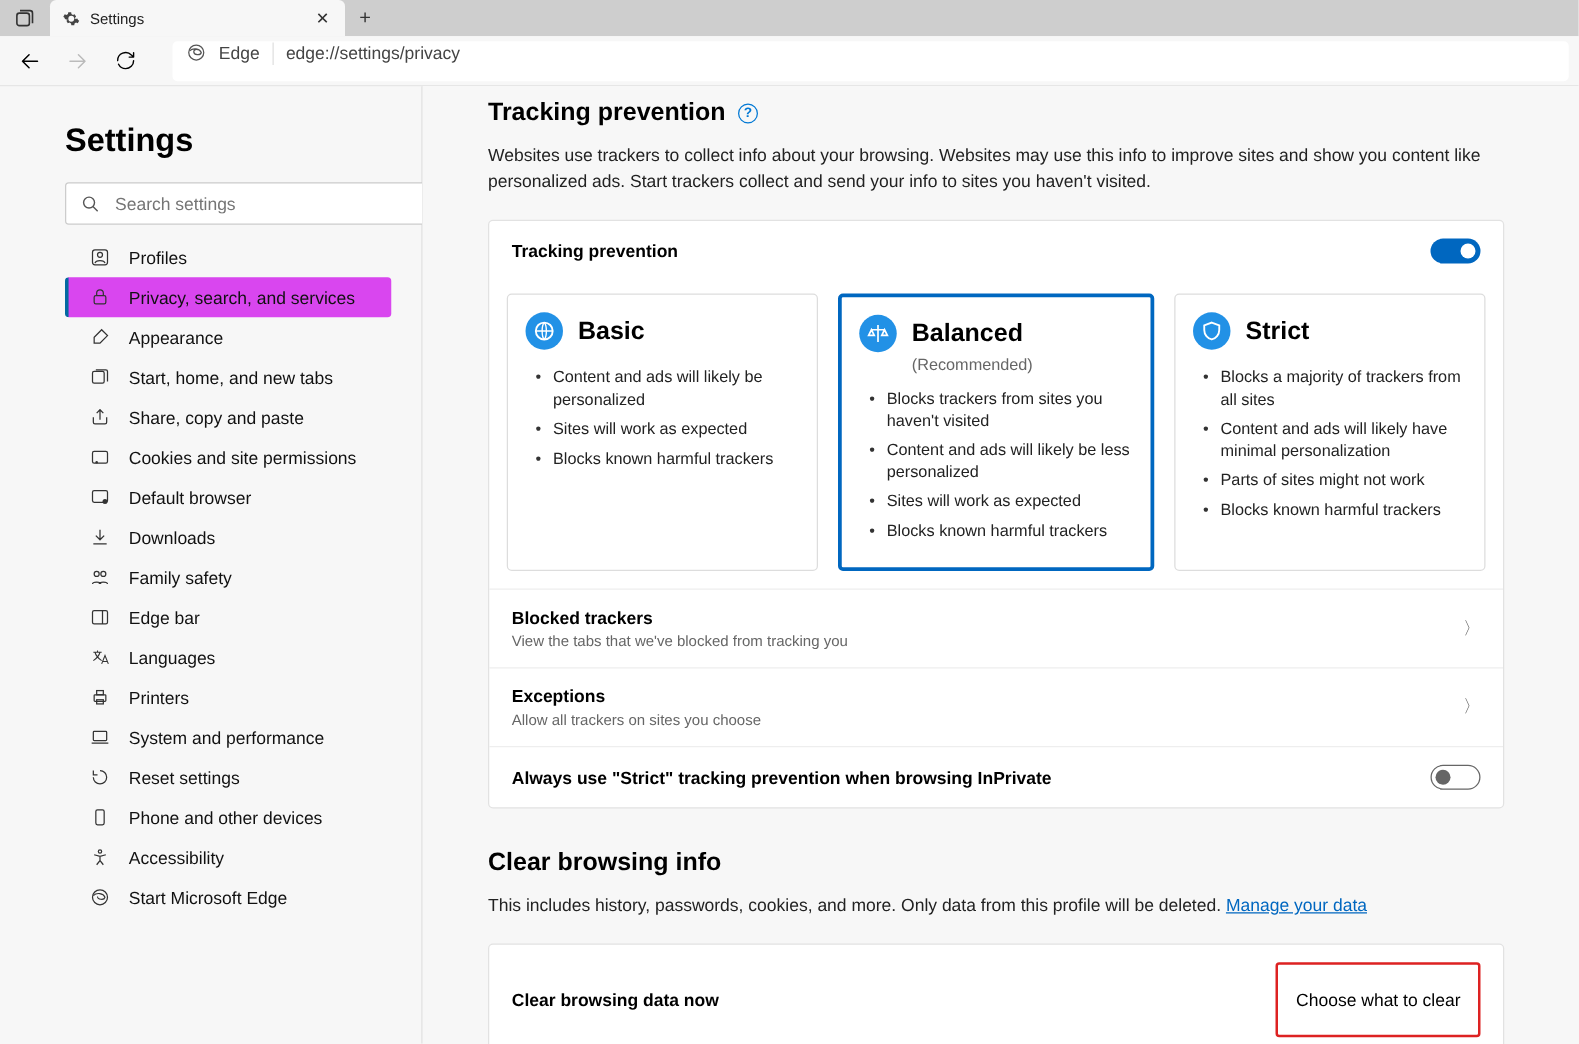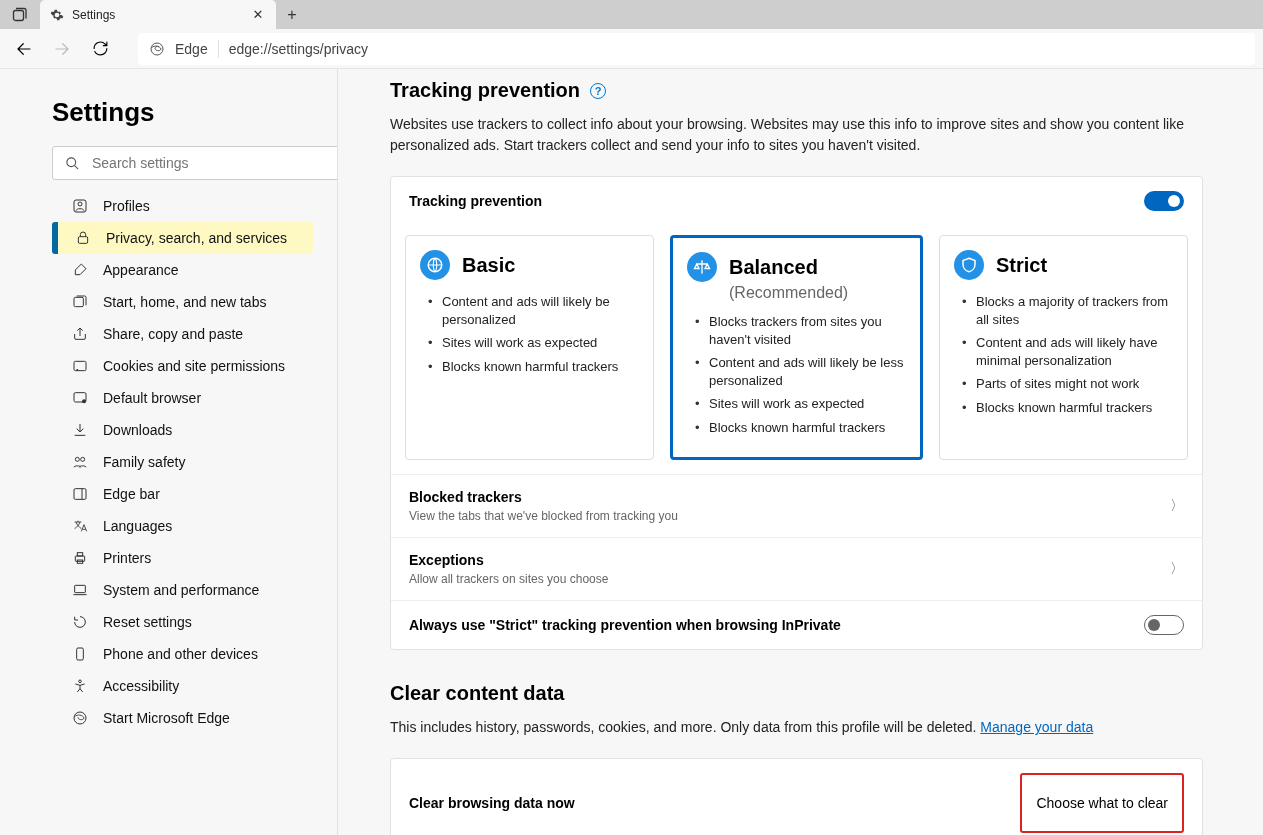--- a/index.html
+++ b/index.html
@@ -10,35 +10,35 @@
 .tab-square { width: 40px; height: 29px; display: flex; align-items: center; justify-content: center; border-right: 1px solid transparent; }
 .tab { background: #f7f7f7; height: 29px; width: 236px; display: flex; align-items: center; padding: 0 10px; border-top-left-radius: 5px; border-top-right-radius: 5px; gap: 8px; }
 .tab-title { flex: 1; font-size: 12px; color: #222; }
 .tab-close { width: 16px; height: 16px; display: flex; align-items: center; justify-content: center; font-size: 13px; color: #333; }
 .newtab-btn { width: 32px; height: 29px; display: flex; align-items: center; justify-content: center; color: #333; font-size: 16px; }
 
 
 .toolbar { height: 40px; background: #f7f7f7; display: flex; align-items: center; border-bottom: 1px solid #e6e6e6; padding: 0 8px; gap: 6px; }
 .nav-btn { width: 32px; height: 32px; display: flex; align-items: center; justify-content: center; border-radius: 4px; }
 .nav-btn.disabled { color: #bbb; }
-.addr-bar { flex: 1; height: 32px; background: #fff; border: 1px solid #fff; border-radius: 4px; display: flex; align-items: center; padding: 0 10px; gap: 10px; font-size: 14px; color: #555; margin-left: 16px; }
+.addr-bar { flex: 1; height: 32px; background: #fff; border: 1px solid #fff; border-radius: 4px; display: flex; align-items: flex-start; padding: 0 10px; gap: 10px; font-size: 14px; color: #555; margin-left: 16px; }
 .addr-divider { width: 1px; height: 18px; background: #e0e0e0; }
 .addr-text { color: #444; }
 
 
 .main { display: flex; height: calc(835px - 69px); }
 .sidebar { width: 338px; border-right: 1px solid #e2e2e2; padding: 28px 0 0 0; overflow-y: auto; }
 .sidebar-inner { padding: 0 24px 0 52px; }
 .settings-title { font-size: 26px; font-weight: 600; color: #000; margin-bottom: 18px; }
 .search-box { width: 298px; height: 34px; border: 1px solid #ccc; border-radius: 3px; background: #fff; display: flex; align-items: center; padding: 0 12px; gap: 12px; margin-bottom: 10px; }
 .search-box input { border: none; outline: none; font-size: 14px; color: #777; flex: 1; background: transparent; }
 
 .nav-list { list-style: none; }
 .nav-item { height: 32px; display: flex; align-items: center; padding: 0 16px; gap: 14px; font-size: 14px; color: #111; border-left: 3px solid transparent; cursor: pointer; border-radius: 3px; }
-.nav-item.active { background: #fef9c3; border-left: 6px solid #0369a1; }
+.nav-item.active { background: #d946ef; border-left: 3px solid #0369a1; }
 .nav-item .ic { width: 18px; height: 18px; display: flex; align-items: center; justify-content: center; color: #333; }
 
 
 .content { flex: 1; padding: 10px 60px 30px 52px; overflow-y: auto; background: #f7f7f7; }
 .sec-title { font-size: 20px; font-weight: 600; margin-bottom: 12px; display: flex; align-items: center; gap: 10px; }
 .help-icon { width: 16px; height: 16px; border: 1px solid #0078d4; border-radius: 50%; display: flex; align-items: center; justify-content: center; font-size: 11px; color: #0078d4; }
 .sec-desc { font-size: 14px; color: #222; margin-bottom: 20px; line-height: 1.5; max-width: 800px; }
 
 .panel { background: #fff; border: 1px solid #e2e2e2; border-radius: 4px; margin-bottom: 32px; }
 .panel-row { padding: 14px 18px; display: flex; align-items: center; justify-content: space-between; border-top: 1px solid #eee; }
@@ -52,21 +52,21 @@
 .toggle-knob { width: 12px; height: 12px; background: #fff; border-radius: 50%; position: absolute; top: 4px; }
 .toggle.on .toggle-knob { right: 4px; background: #fff; }
 .toggle.off .toggle-knob { left: 3px; background: #666; top: 3px; }
 
 .cards-row { display: flex; gap: 16px; padding: 10px 14px 14px 14px; }
 .card { flex: 1; border: 1px solid #ddd; border-radius: 4px; padding: 14px 14px 18px 14px; background: #fff; }
 .card.selected { border: 3px solid #0067c0; }
 .card-head { display: flex; align-items: center; gap: 12px; margin-bottom: 10px; }
 .card-icon { width: 30px; height: 30px; border-radius: 50%; background: #2291e6; display: flex; align-items: center; justify-content: center; color: #fff; }
 .card-title { font-size: 20px; font-weight: 600; }
-.card-rec { font-size: 16px; color: #666; margin-left: 42px; margin-top: -8px; margin-bottom: 8px; }
+.card-rec { font-size: 13px; color: #666; margin-left: 42px; margin-top: -8px; margin-bottom: 8px; }
 .card ul { list-style: none; padding-left: 8px; }
 .card li { font-size: 13px; color: #222; padding: 3px 0 3px 14px; position: relative; line-height: 1.35; }
 .card li::before { content: "•"; position: absolute; left: 0; color: #333; }
 
 .link { color: #0067c0; text-decoration: underline; }
 .chev-right { color: #666; font-size: 14px; }
 .btn-outline { border: 2px solid #d22; border-radius: 3px; padding: 20px 14px; background: #fff; cursor: pointer; font-size: 14px; }
 
 svg { display: block; }
 </style>
@@ -373,21 +373,21 @@
         <span class="chev-right">〉</span>
       </div>
       <div class="panel-row">
         <div class="label-main">Always use "Strict" tracking prevention when browsing InPrivate</div>
         <div class="toggle off">
             <div class="toggle-knob"></div>
           </div>
       </div>
     </div>
 
-    <div class="sec-title">Clear content data</div>
+    <div class="sec-title">Clear browsing info</div>
     <div class="sec-desc">
       <span>This includes history, passwords, cookies, and more. Only data from this profile will be deleted. </span>
       <a class="link">Manage your data</a>
     </div>
 
     <div class="panel">
       <div class="panel-row">
         <div class="label-main">Clear browsing data now</div>
         <button class="btn-outline">Choose what to clear</button>
       </div>

